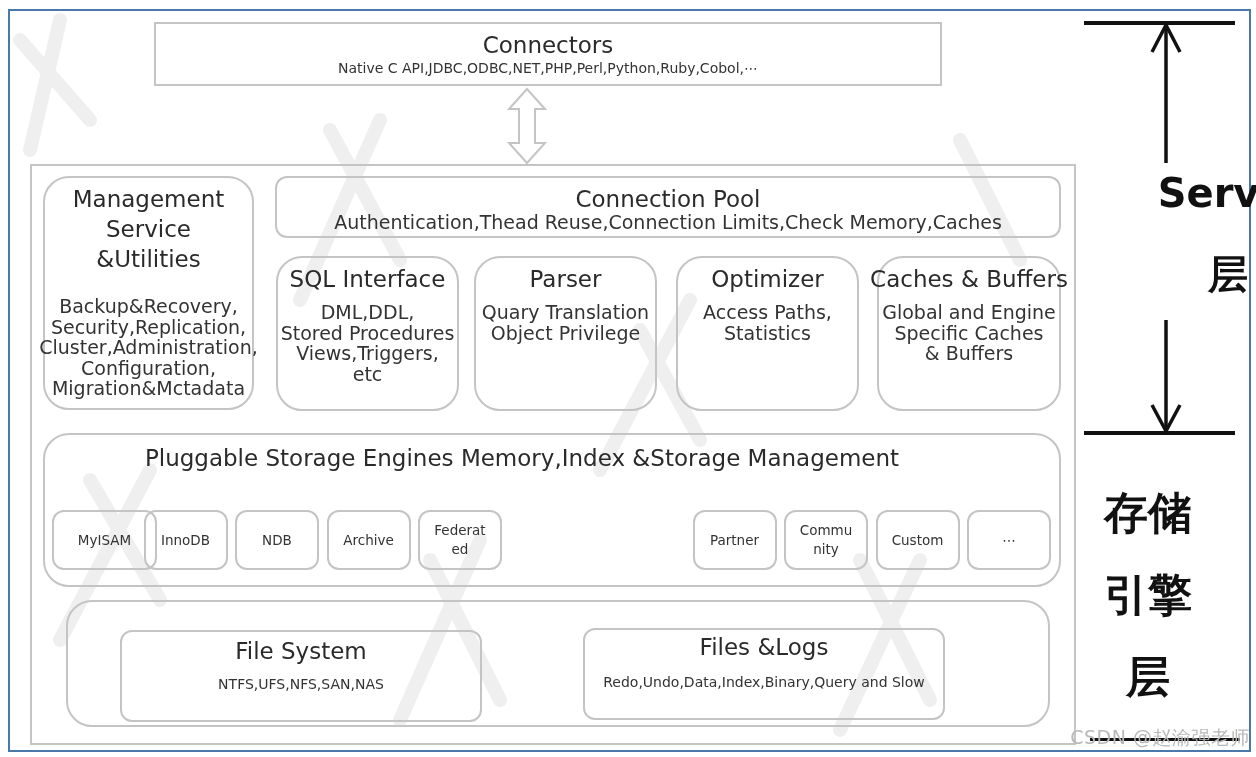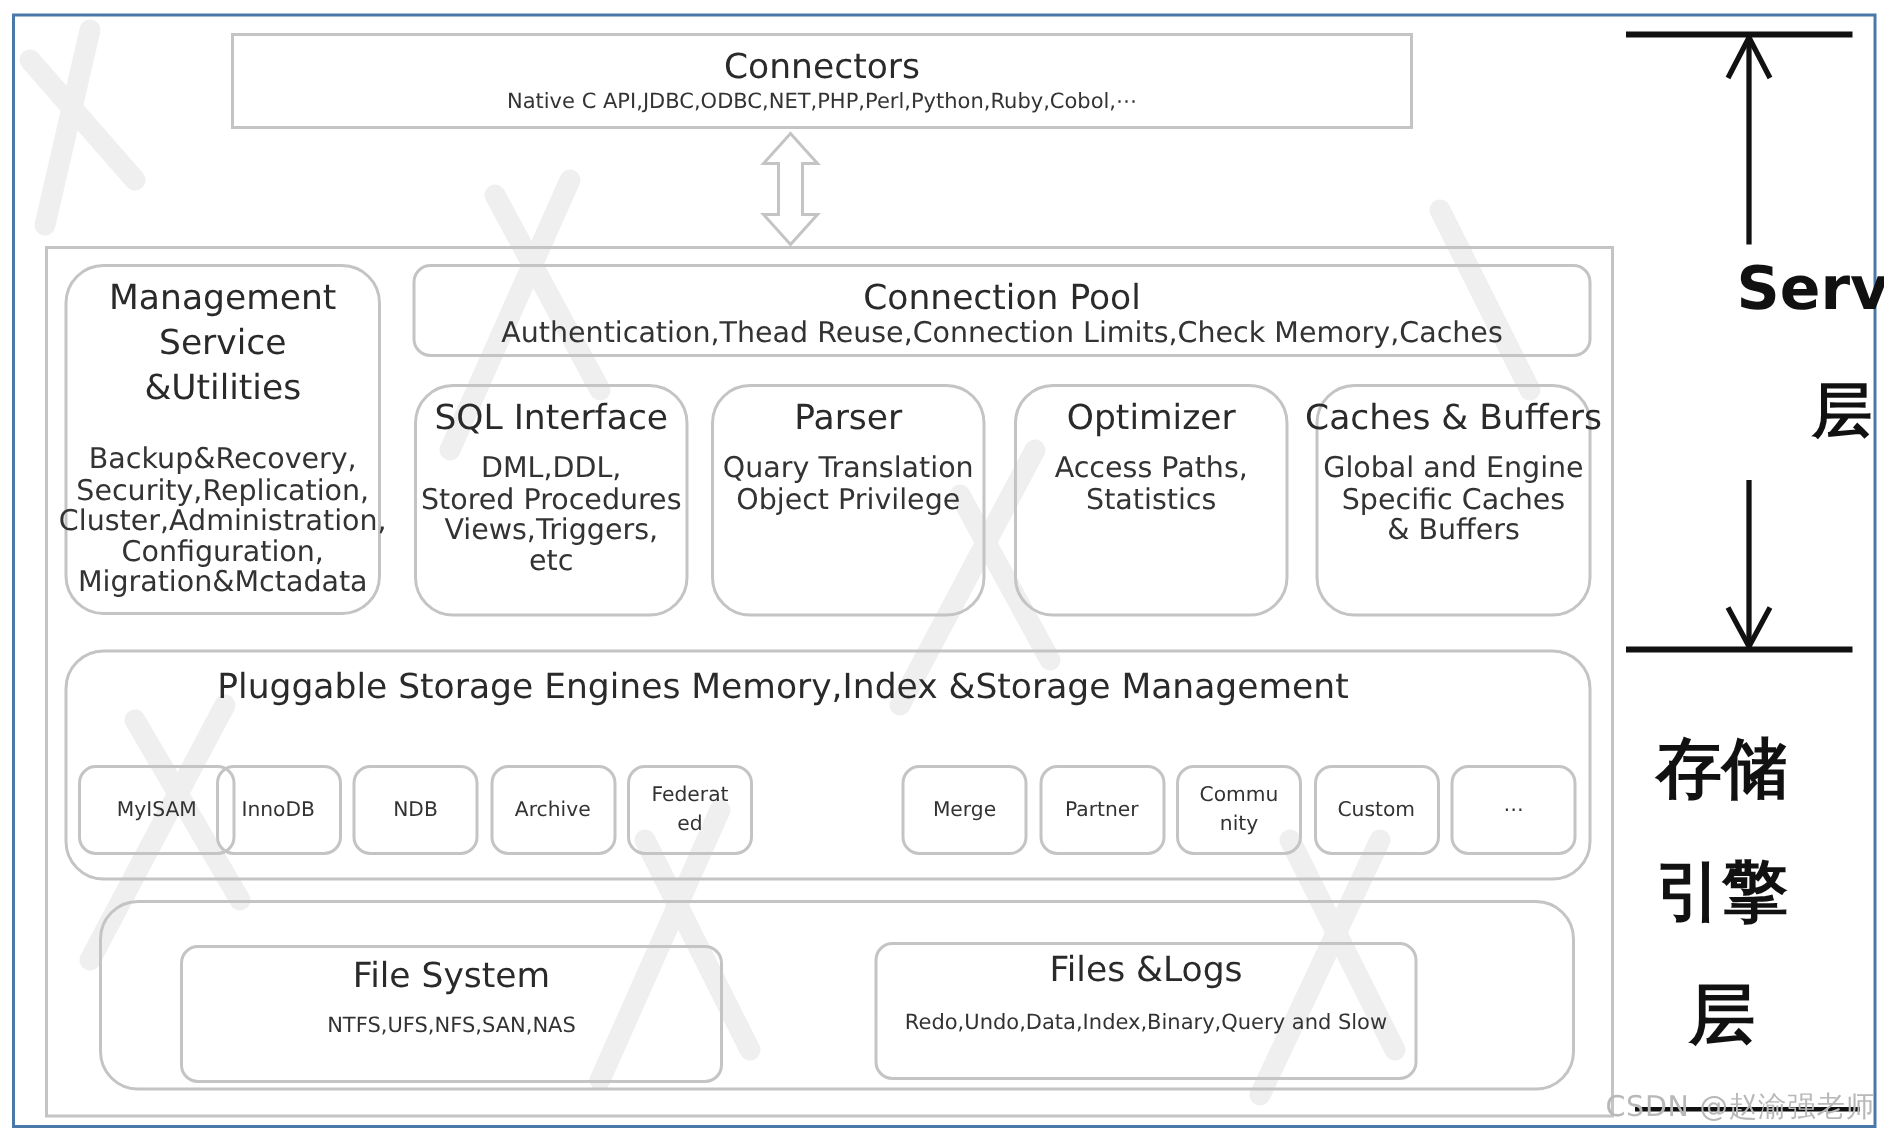--- a/index.html
+++ b/index.html
@@ -103,23 +103,20 @@
     <div class="abs sbox center engine" style="left: 183px; top: 0px; width: 84px; height: 60px;">
       <div>NDB</div>
     </div>
     <div class="abs sbox center engine" style="left: 274.5px; top: 0px; width: 84px; height: 60px;">
       <div>Archive</div>
     </div>
     <div class="abs sbox center engine" style="left: 366px; top: 0px; width: 84px; height: 60px;">
       <div>Federat</div>
       <div>ed</div>
     </div>
-    <div class="abs sbox center engine" style="left: 549px; top: 0px; width: 84px; height: 60px;">
-      <div>Merge</div>
-    </div>
     <div class="abs sbox center engine" style="left: 640.5px; top: 0px; width: 84px; height: 60px;">
       <div>Partner</div>
     </div>
     <div class="abs sbox center engine" style="left: 732px; top: 0px; width: 84px; height: 60px;">
       <div>Commu</div>
       <div>nity</div>
     </div>
     <div class="abs sbox center engine" style="left: 823.5px; top: 0px; width: 84px; height: 60px;">
       <div>Custom</div>
     </div>

